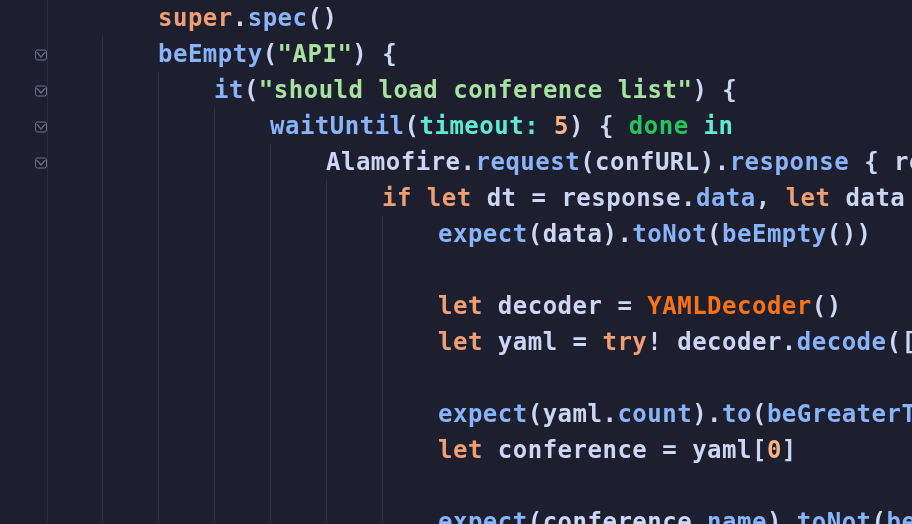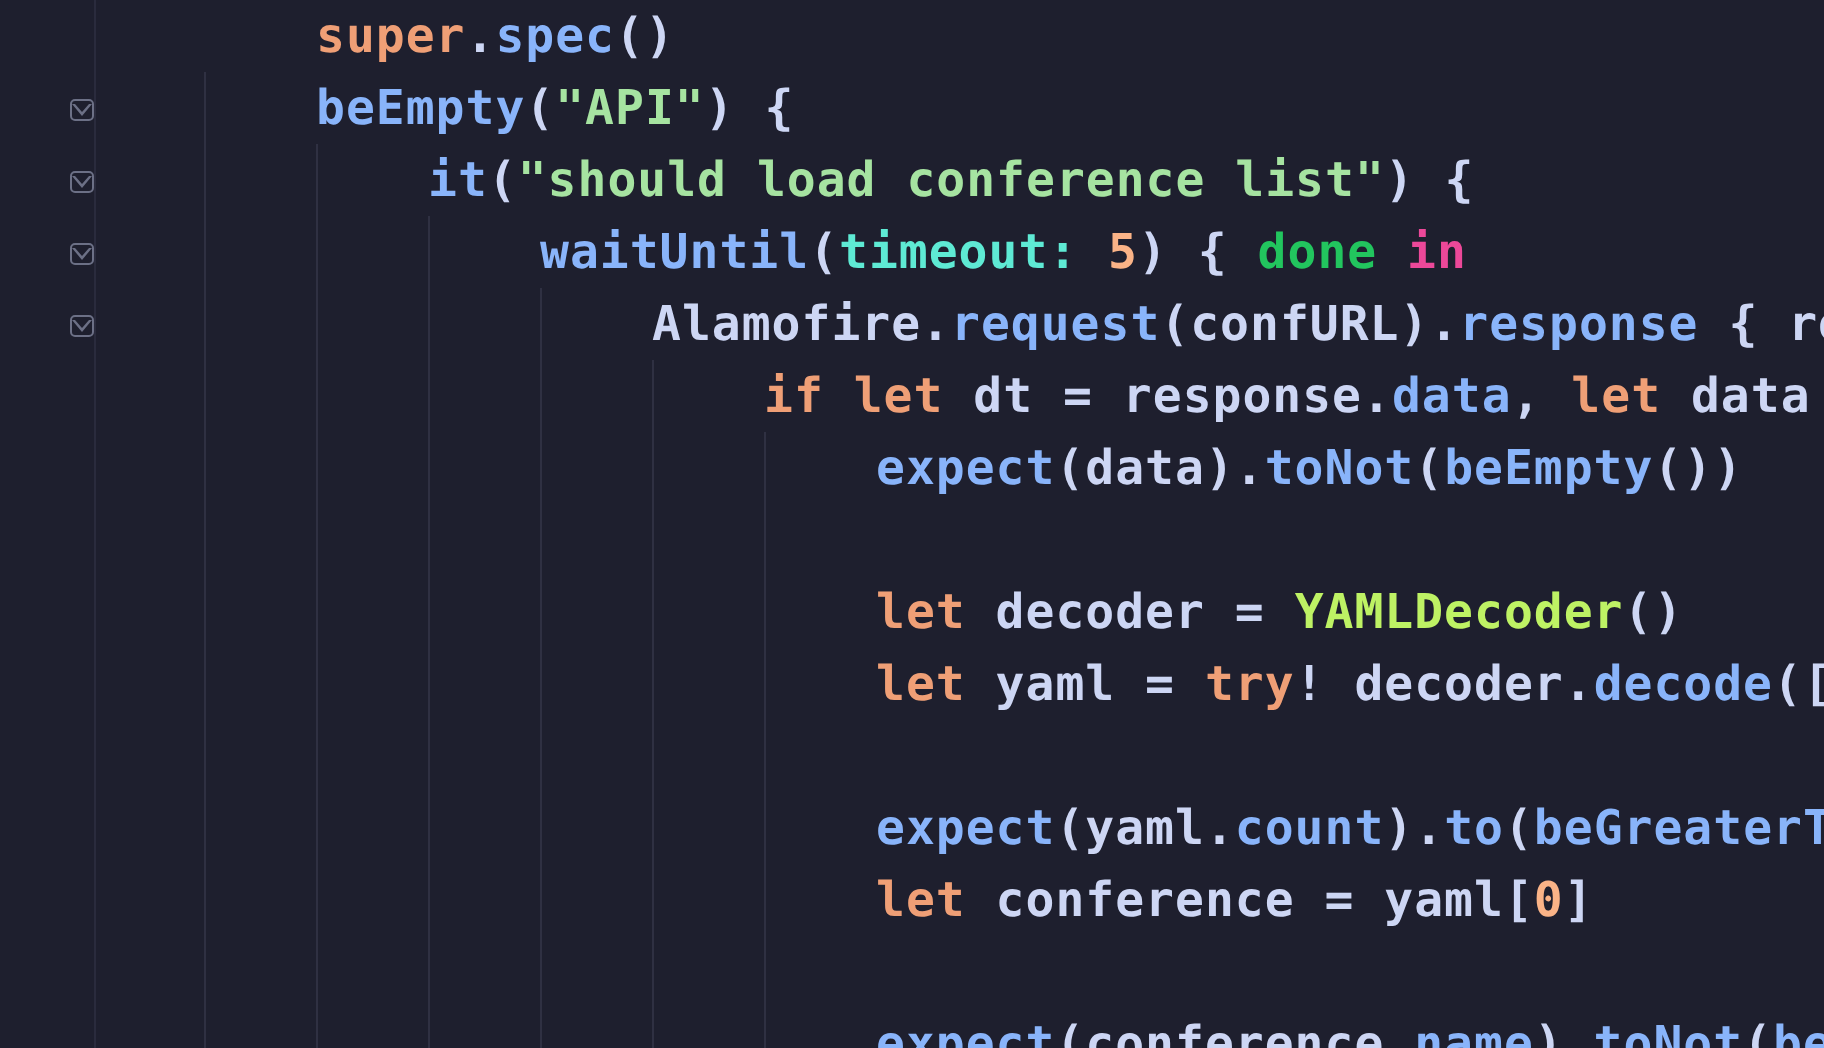--- a/index.html
+++ b/index.html
@@ -50,23 +50,23 @@
     bottom: 0;
     width: 1px;
     background: #2f3042;
   }
   .tok-keyword   { color: #ef9f76; }  
   .tok-default   { color: #cdd6f4; }  
   .tok-method    { color: #89b4fa; }  
   .tok-string    { color: #a6e3a1; }  
   .tok-label     { color: #5eead4; }  
   .tok-number    { color: #fab387; }  
-  .tok-type      { color: #bef264; }  
+  .tok-type      { color: #f97316; }  
   .tok-param     { color: #22c55e; }  
-  .tok-keyword2  { color: #ec4899; }
+  .tok-keyword2  { color: #5eead4; }
   .txt { position: relative; }
 </style>
 </head>
 <body>
 
 <div class="gutter">
 
 <div class="fold-icon" style="top: 48px;">
       <svg width="14" height="14" viewBox="0 0 14 14">
         <path d="M2 4 L7 10 L12 4 L10.5 4 L7 8 L3.5 4 Z" fill="#6c7086"></path>

